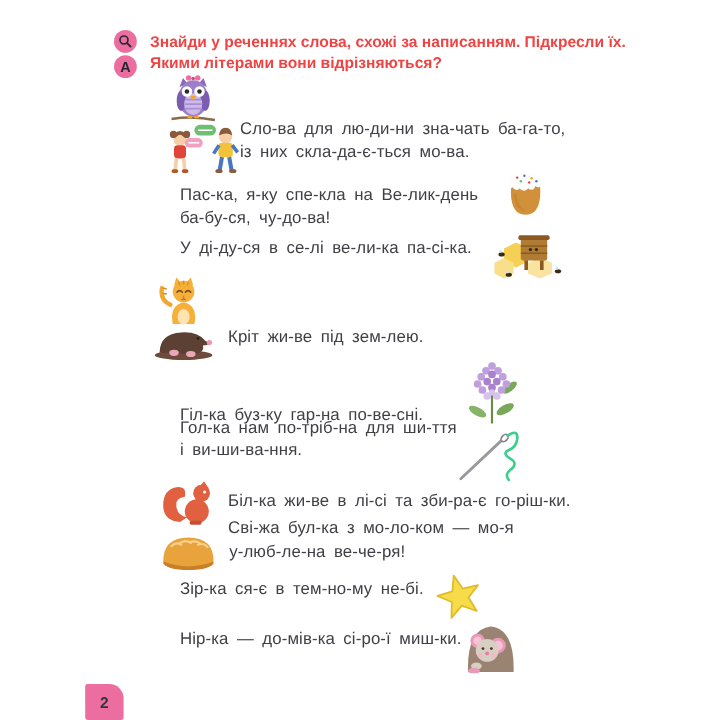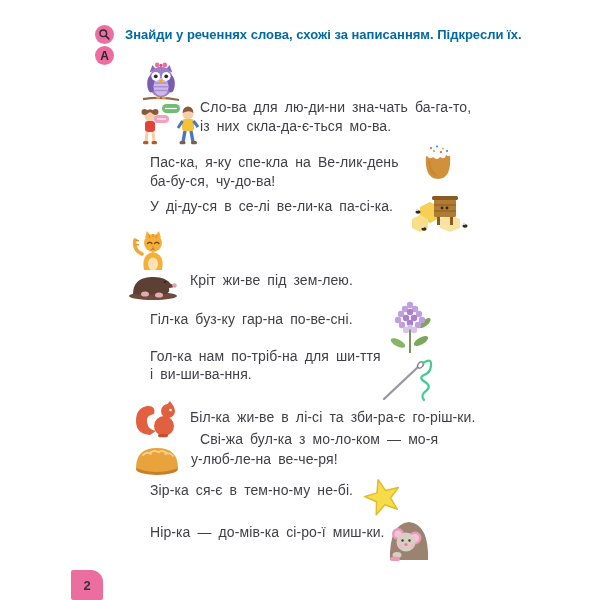--- a/index.html
+++ b/index.html
@@ -4,21 +4,21 @@
 <style>
   html,body{margin:0;padding:0;background:#ffffff;}
   .page{position:relative;width:600px;height:600px;background:#ffffff;overflow:hidden;
         font-family:"Liberation Sans",sans-serif;color:#3a3a40;}
   
   .circle-icon{position:absolute;width:19px;height:19px;border-radius:50%;
         background:#ec6d9f;display:flex;align-items:center;justify-content:center;}
   .circle-icon svg{width:15px;height:15px;}
   .circle-icon .glyph{font-size:12px;font-weight:bold;color:#26262e;line-height:1;}
   .hdr{position:absolute;left:125px;top:26px;width:420px;
-       font-size:13px;font-weight:bold;line-height:17.5px;color:#0369a1;letter-spacing:0px;}
+       font-size:13px;font-weight:bold;line-height:17.5px;color:#ef4444;letter-spacing:0px;}
   
   .line{position:absolute;white-space:nowrap;font-size:14px;font-weight:400;
         color:#3f3f45;word-spacing:3px;letter-spacing:0.1px;line-height:16px;}
   
   .ill{position:absolute;}
   .ill svg{display:block;width:100%;height:100%;}
   
   .pagenum{position:absolute;left:71px;top:570px;width:32px;height:30px;
         background:#ec6d9f;border-radius:2px 12px 2px 2px;
         display:flex;align-items:center;justify-content:center;
@@ -34,33 +34,34 @@
       <circle cx="8" cy="8" r="4.2" fill="none" stroke="#2c2c34" stroke-width="1.8"></circle>
       <path d="M11.2 11.2 L15 15" stroke="#2c2c34" stroke-width="2" stroke-linecap="round"></path>
     </svg>
   </div>
   <div class="circle-icon" style="left:95px;top:46px">
     <span class="glyph">А</span>
   </div>
 
   <div class="hdr">
     <div>Знайди у реченнях слова, схожі за написанням. Підкресли їх.</div>
+    <div>Якими літерами вони відрізняються?</div>
   </div>
 
   <div class="line" style="left:200px;top:99px">Сло-ва для лю-ди-ни зна-чать ба-га-то,</div>
   <div class="line" style="left:200px;top:118px">із них скла-да-є-ться мо-ва.</div>
   <div class="line" style="left:150px;top:154px">Пас-ка, я-ку спе-кла на Ве-лик-день</div>
   <div class="line" style="left:150px;top:173px">ба-бу-ся, чу-до-ва!</div>
   <div class="line" style="left:150px;top:198px">У ді-ду-ся в се-лі ве-ли-ка па-сі-ка.</div>
   <div class="line" style="left:190px;top:272px">Кріт жи-ве під зем-лею.</div>
-  <div class="line" style="left:150px;top:311px">Гіл-ка буз-ку гар-на по-ве-сні.</div>
+  <div class="line" style="left:150px;top:337px">Гіл-ка буз-ку гар-на по-ве-сні.</div>
   <div class="line" style="left:150px;top:348px">Гол-ка нам по-тріб-на для ши-ття</div>
   <div class="line" style="left:150px;top:366px">і ви-ши-ва-ння.</div>
   <div class="line" style="left:190px;top:409px">Біл-ка жи-ве в лі-сі та зби-ра-є го-ріш-ки.</div>
-  <div class="line" style="left:200px;top:431px">Сві-жа бул-ка з мо-ло-ком — мо-я</div>
+  <div class="line" style="left:190px;top:431px">Сві-жа бул-ка з мо-ло-ком — мо-я</div>
   <div class="line" style="left:191px;top:451px">у-люб-ле-на ве-че-ря!</div>
   <div class="line" style="left:150px;top:482px">Зір-ка ся-є в тем-но-му не-бі.</div>
   <div class="line" style="left:150px;top:524px">Нір-ка — до-мів-ка сі-ро-ї миш-ки.</div>
 
   <div class="ill" style="left:142px;top:60px;width:38px;height:44px">
     <svg viewBox="0 0 40 46">
       <path d="M1 41 Q20 38 39 42" stroke="#8a6b4a" stroke-width="2.2" fill="none"></path>
       <path d="M8 13 L11 5 L15 10 Z" fill="#8a6bb8"></path>
       <path d="M32 13 L29 5 L25 10 Z" fill="#8a6bb8"></path>
       <ellipse cx="20" cy="23" rx="13" ry="16" fill="#9b7fc7"></ellipse>

